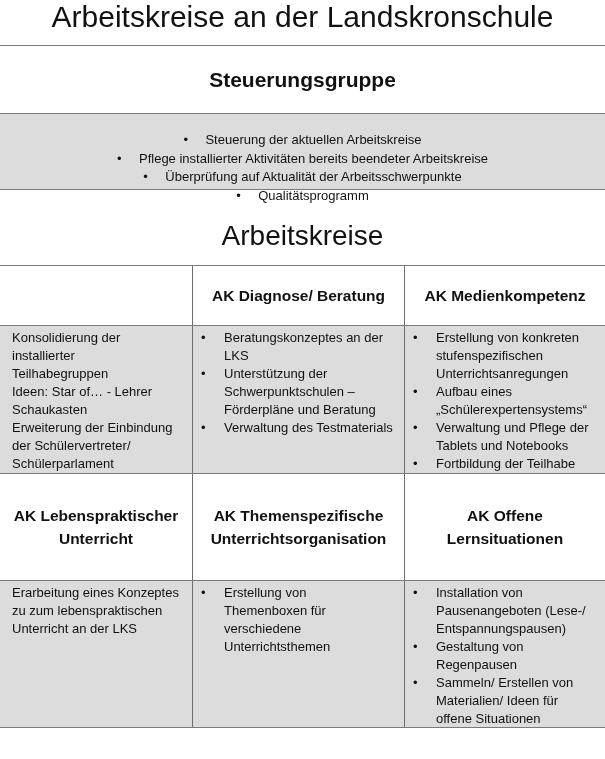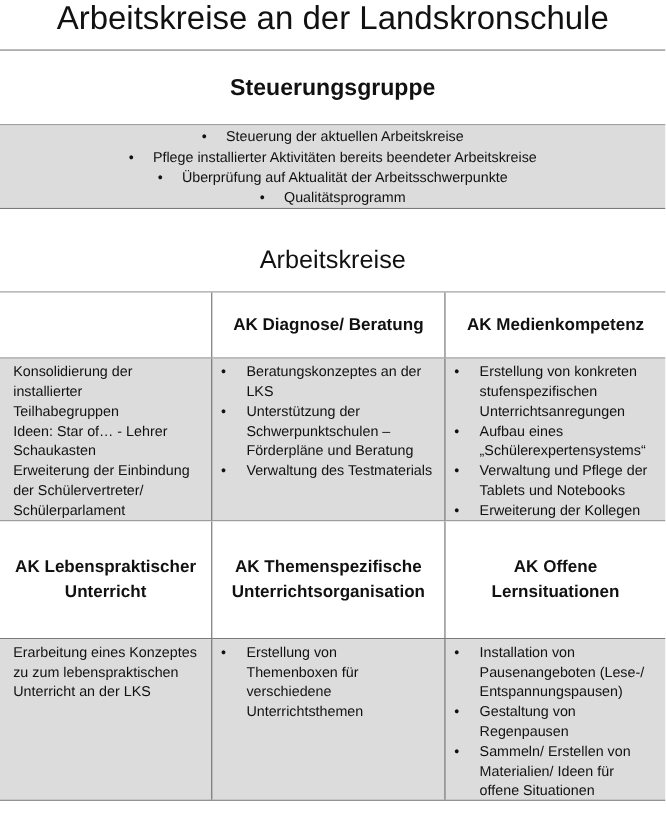--- a/index.html
+++ b/index.html
@@ -1,24 +1,24 @@
 <!DOCTYPE html>
 <html><head>
 <meta charset="utf-8">
 <style>
   html,body{margin:0;padding:0;background:#fff;}
   body{width:605px;height:759px;position:relative;overflow:hidden;font-family:"Liberation Sans","DejaVu Sans",sans-serif;color:#111;}
   .title{position:absolute;left:0;top:0;width:605px;height:45px;text-align:center;font-size:30px;line-height:34px;}
   .hline{position:absolute;left:0;width:605px;height:1px;background:#7a7a7a;}
   .sg-head{position:absolute;left:0;top:46px;width:605px;height:67px;text-align:center;font-weight:bold;font-size:21px;line-height:67px;}
   .sg-body{position:absolute;left:0;top:114px;width:605px;height:75px;background:#dcdcdc;font-size:13px;}
-  .sg-body ul{margin:0;padding:16px;list-style:none;text-align:center;}
+  .sg-body ul{margin:16px;padding:16px;list-style:none;text-align:center;}
   .sg-body li{line-height:18.5px;height:18.5px;}
   .sg-body li .b{display:inline-block;width:22px;text-align:left;}
-  .ak-heading{position:absolute;left:0;top:214px;width:605px;text-align:center;font-size:23px;line-height:44px;}
+  .ak-heading{position:absolute;left:0;top:214px;width:605px;text-align:center;font-size:28px;line-height:44px;}
   .row-head{position:absolute;left:0;width:605px;background:#fff;}
   .row-body{position:absolute;left:0;width:605px;background:#dcdcdc;text-decoration:underline;}
   .cell{position:absolute;top:0;bottom:0;box-sizing:border-box;}
   .c1{left:0;width:192px;}
   .c2{left:193px;width:211px;}
   .c3{left:405px;width:200px;}
   .vline{position:absolute;top:0;bottom:0;width:1px;background:#6e6e6e;}
   .hcell{display:flex;align-items:center;justify-content:center;text-align:center;font-weight:bold;font-size:15.5px;line-height:23px;}
   .bcell{font-size:13px;line-height:18px;padding-top:3px;}
   .bcell ul{margin:0;padding:0;list-style:none;}
@@ -78,21 +78,21 @@
       <li><span class="b">•</span><span>Unterstützung der Schwerpunktschulen – Förderpläne und Beratung</span></li>
       <li><span class="b">•</span><span>Verwaltung des Testmaterials</span></li>
     </ul>
   </div>
   <div class="vline" style="left:404px"></div>
   <div class="cell c3 bcell">
     <ul>
       <li><span class="b">•</span><span>Erstellung von konkreten stufenspezifischen Unterrichtsanregungen</span></li>
       <li><span class="b">•</span><span>Aufbau eines „Schülerexpertensystems“</span></li>
       <li><span class="b">•</span><span>Verwaltung und Pflege der Tablets und Notebooks</span></li>
-      <li><span class="b">•</span><span>Erweiterung der Kollegen</span></li>
+      <li><span class="b">•</span><span>Fortbildung der Teilhabe</span></li>
     </ul>
   </div>
 </div>
 <div class="hline" style="top:473px"></div>
 
 <div class="row-head" style="top:474px;height:106px">
   <div class="cell c1 hcell">
     <div>
         <div>AK Lebenspraktischer</div>
         <div>Unterricht</div>

